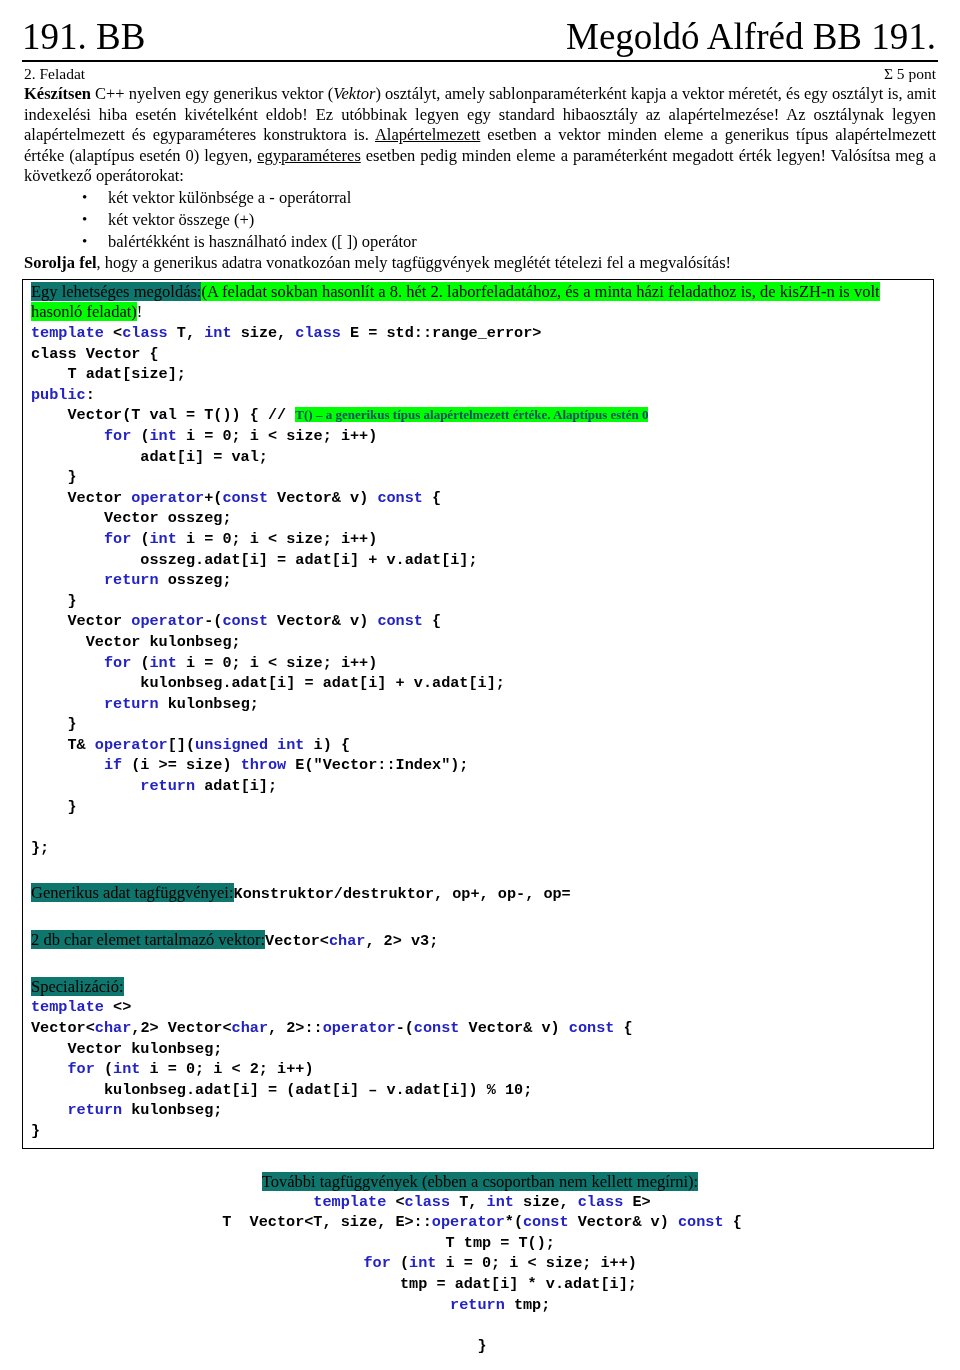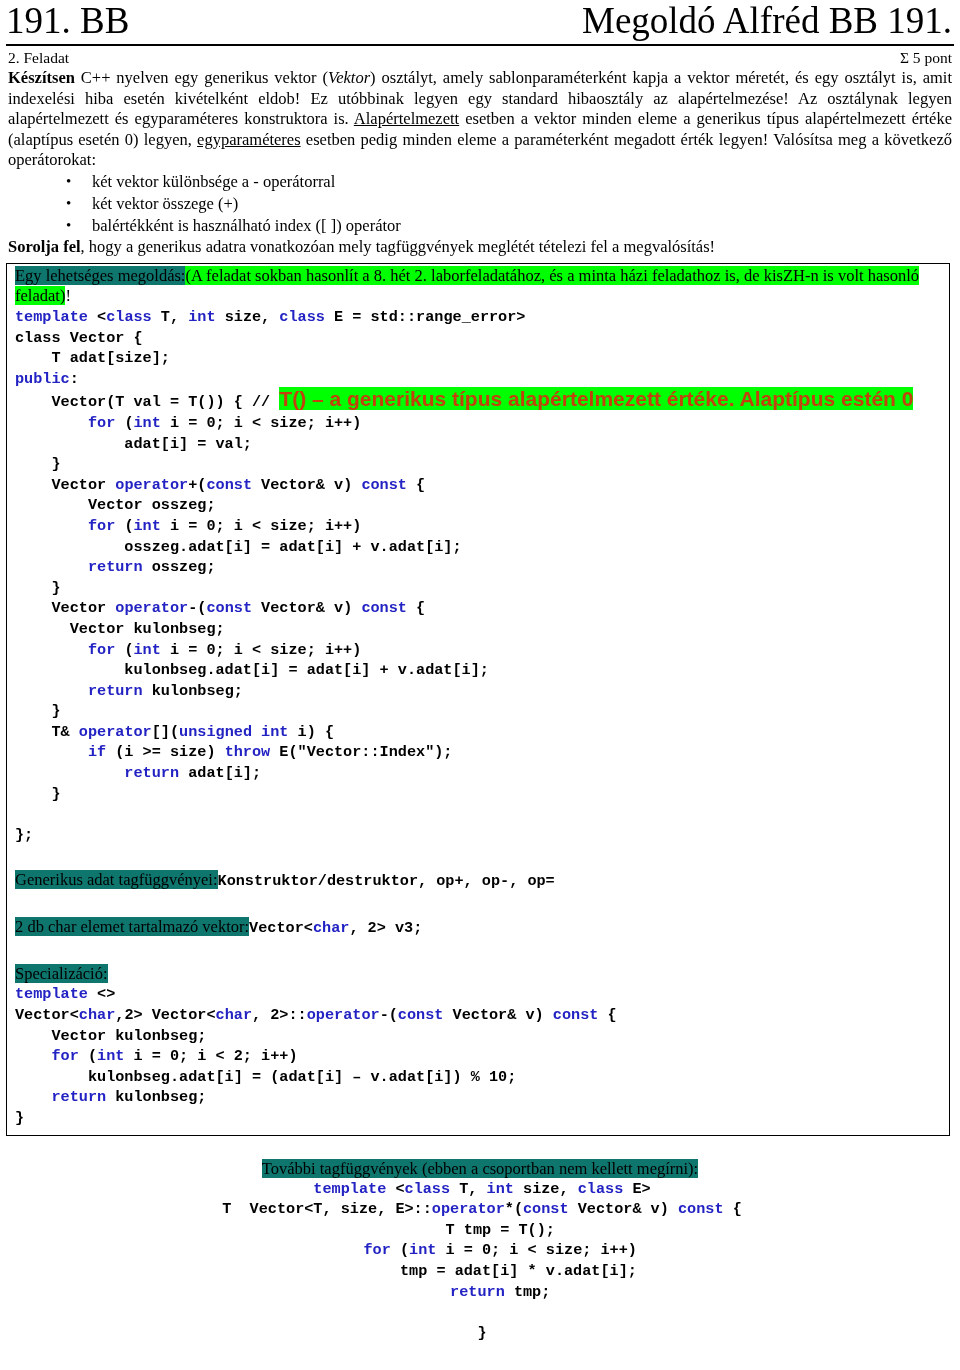--- a/index.html
+++ b/index.html
@@ -11,21 +11,21 @@
     width: 960px;
     height: 1370px;
     font-family: "Liberation Serif", serif;
     color: #000000;
     overflow: hidden;
   }
   .page {
     width: 960px;
     height: 1370px;
     position: relative;
-    padding: 0;
+    padding: 16px;
     box-sizing: border-box;
   }
 
   
   .header {
     display: flex;
     align-items: baseline;
     justify-content: space-between;
     padding: 0 6px 0 6px;
     height: 44px;
@@ -115,24 +115,24 @@
     font-family: "Liberation Mono", monospace;
     font-size: 15.2px;
     line-height: 20.6px;
     font-weight: bold;
     color: #000000;
     white-space: pre;
     padding-left: 4px;
   }
   pre.code .kw { color: #2323c4; }
   .cmt-serif {
-    font-family: Liberation Sans, sans-serif;
+    font-family: Liberation Serif, serif;
     font-weight: bold;
-    font-size: 21px;
-    color: #c2410c;
+    font-size: 13px;
+    color: #0c4a6e;
   }
 
   .label-line {
     font-family: "Liberation Serif", serif;
     font-size: 16.5px;
     line-height: 21px;
     padding-left: 4px;
     margin-top: 24px;
   }
   .label-line .mono {

